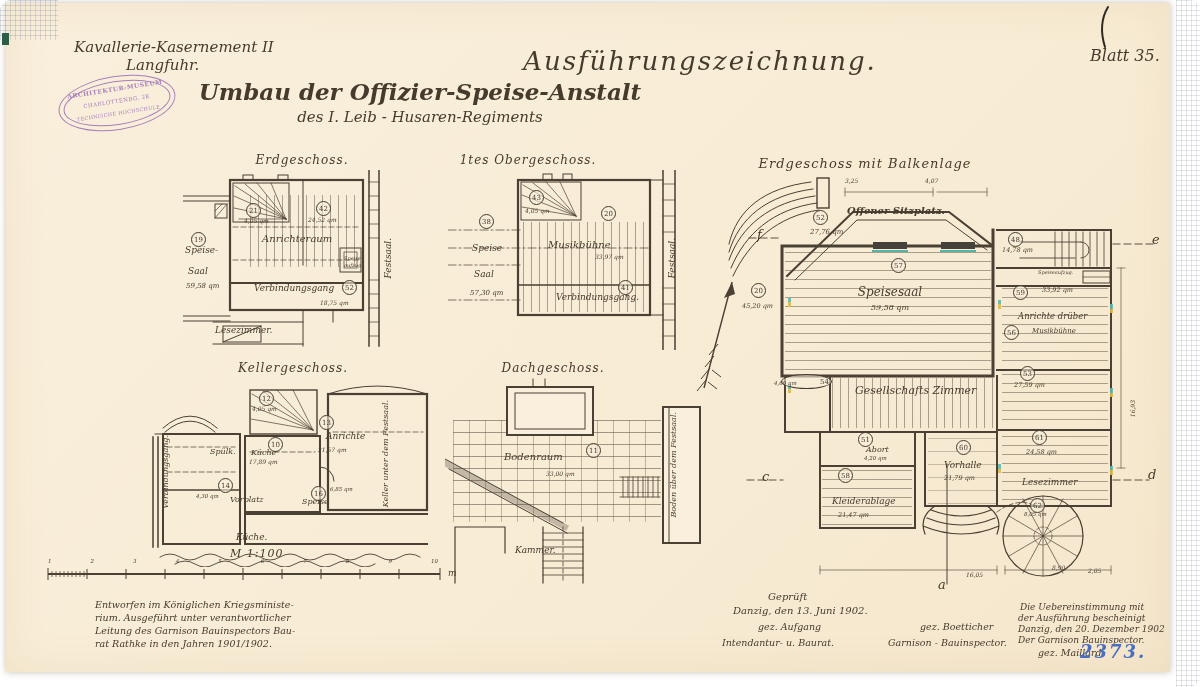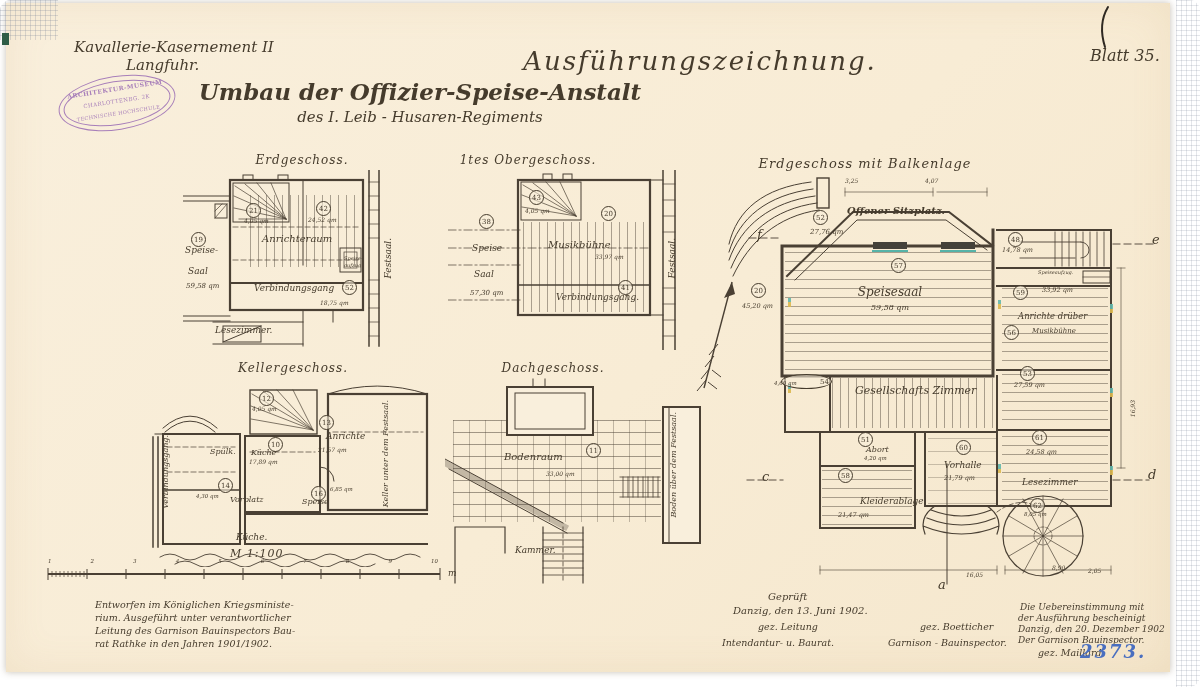--- a/index.html
+++ b/index.html
@@ -270,21 +270,21 @@
   <div class="lbl" style="left:1032px;top:328px;font-size:7px;">Musikbühne</div>
   <div class="circ" style="left:781px;top:374px;padding-left:36px;">54</div>
   <div class="lbl" style="left:774px;top:381px;font-size:5.5px;">4,60 qm</div>
   <div class="lbl" style="left:855px;top:385px;font-size:11px;">Gesellschafts Zimmer</div>
   <div class="circ" style="left:1020px;top:366px;">53</div>
   <div class="lbl" style="left:1014px;top:382px;font-size:6.5px;">27,59 qm</div>
   <div class="circ" style="left:858px;top:432px;">51</div>
   <div class="lbl" style="left:866px;top:446px;font-size:8px;">Abort</div>
   <div class="lbl" style="left:864px;top:456px;font-size:5.5px;">4,20 qm</div>
   <div class="circ" style="left:838px;top:468px;">58</div>
-  <div class="lbl" style="left:832px;top:497px;font-size:9px;margin-left:28px;">Kleiderablage</div>
+  <div class="lbl" style="left:832px;top:497px;font-size:9px;">Kleiderablage</div>
   <div class="lbl" style="left:838px;top:512px;font-size:6.5px;">21,47 qm</div>
   <div class="circ" style="left:956px;top:440px;">60</div>
   <div class="lbl" style="left:944px;top:461px;font-size:9px;">Vorhalle</div>
   <div class="lbl" style="left:944px;top:475px;font-size:6.5px;">21,79 qm</div>
   <div class="circ" style="left:1032px;top:430px;">61</div>
   <div class="lbl" style="left:1026px;top:449px;font-size:6.5px;">24,58 qm</div>
   <div class="lbl" style="left:1022px;top:461px;font-size:9px;margin-top:17px;">Lesezimmer</div>
   <div class="circ" style="left:1030px;top:498px;">62</div>
   <div class="lbl" style="left:1024px;top:512px;font-size:5.5px;">8,05 qm</div>
 
@@ -323,21 +323,21 @@
   </svg>
   <div class="lbl" style="left:448px;top:569px;font-size:9px;">m</div>
 
   <div class="lbl" style="left:95px;top:600px;font-size:9.5px;">Entworfen im Königlichen Kriegsministe-</div>
   <div class="lbl" style="left:95px;top:613px;font-size:9.5px;">rium.  Ausgeführt unter verantwortlicher</div>
   <div class="lbl" style="left:95px;top:626px;font-size:9.5px;">Leitung des Garnison Bauinspectors Bau-</div>
   <div class="lbl" style="left:95px;top:639px;font-size:9.5px;">rat Rathke in den Jahren 1901/1902.</div>
 
   <div class="lbl" style="left:768px;top:592px;font-size:10px;">Geprüft</div>
   <div class="lbl" style="left:733px;top:606px;font-size:10px;">Danzig, den 13. Juni 1902.</div>
-  <div class="lbl" style="left:758px;top:622px;font-size:9.5px;">gez. Leitung</div>
+  <div class="lbl" style="left:758px;top:622px;font-size:9.5px;">gez. Aufgang</div>
   <div class="lbl" style="left:920px;top:622px;font-size:9.5px;">gez. Boetticher</div>
   <div class="lbl" style="left:722px;top:638px;font-size:9.5px;">Intendantur- u. Baurat.</div>
   <div class="lbl" style="left:888px;top:638px;font-size:9.5px;">Garnison - Bauinspector.</div>
 
   <div class="lbl" style="left:1020px;top:603px;font-size:9px;">Die Uebereinstimmung mit</div>
   <div class="lbl" style="left:1018px;top:614px;font-size:9px;">der Ausführung bescheinigt</div>
   <div class="lbl" style="left:1018px;top:625px;font-size:9px;">Danzig, den 20. Dezember 1902</div>
   <div class="lbl" style="left:1018px;top:636px;font-size:9px;">Der Garnison Bauinspector.</div>
   <div class="lbl" style="left:1038px;top:648px;font-size:9.5px;">gez. Maillard</div>
   <div class="lbl blue" style="left:1080px;top:643px;font-size:18px;font-weight:bold;letter-spacing:2px;">2373.</div>

